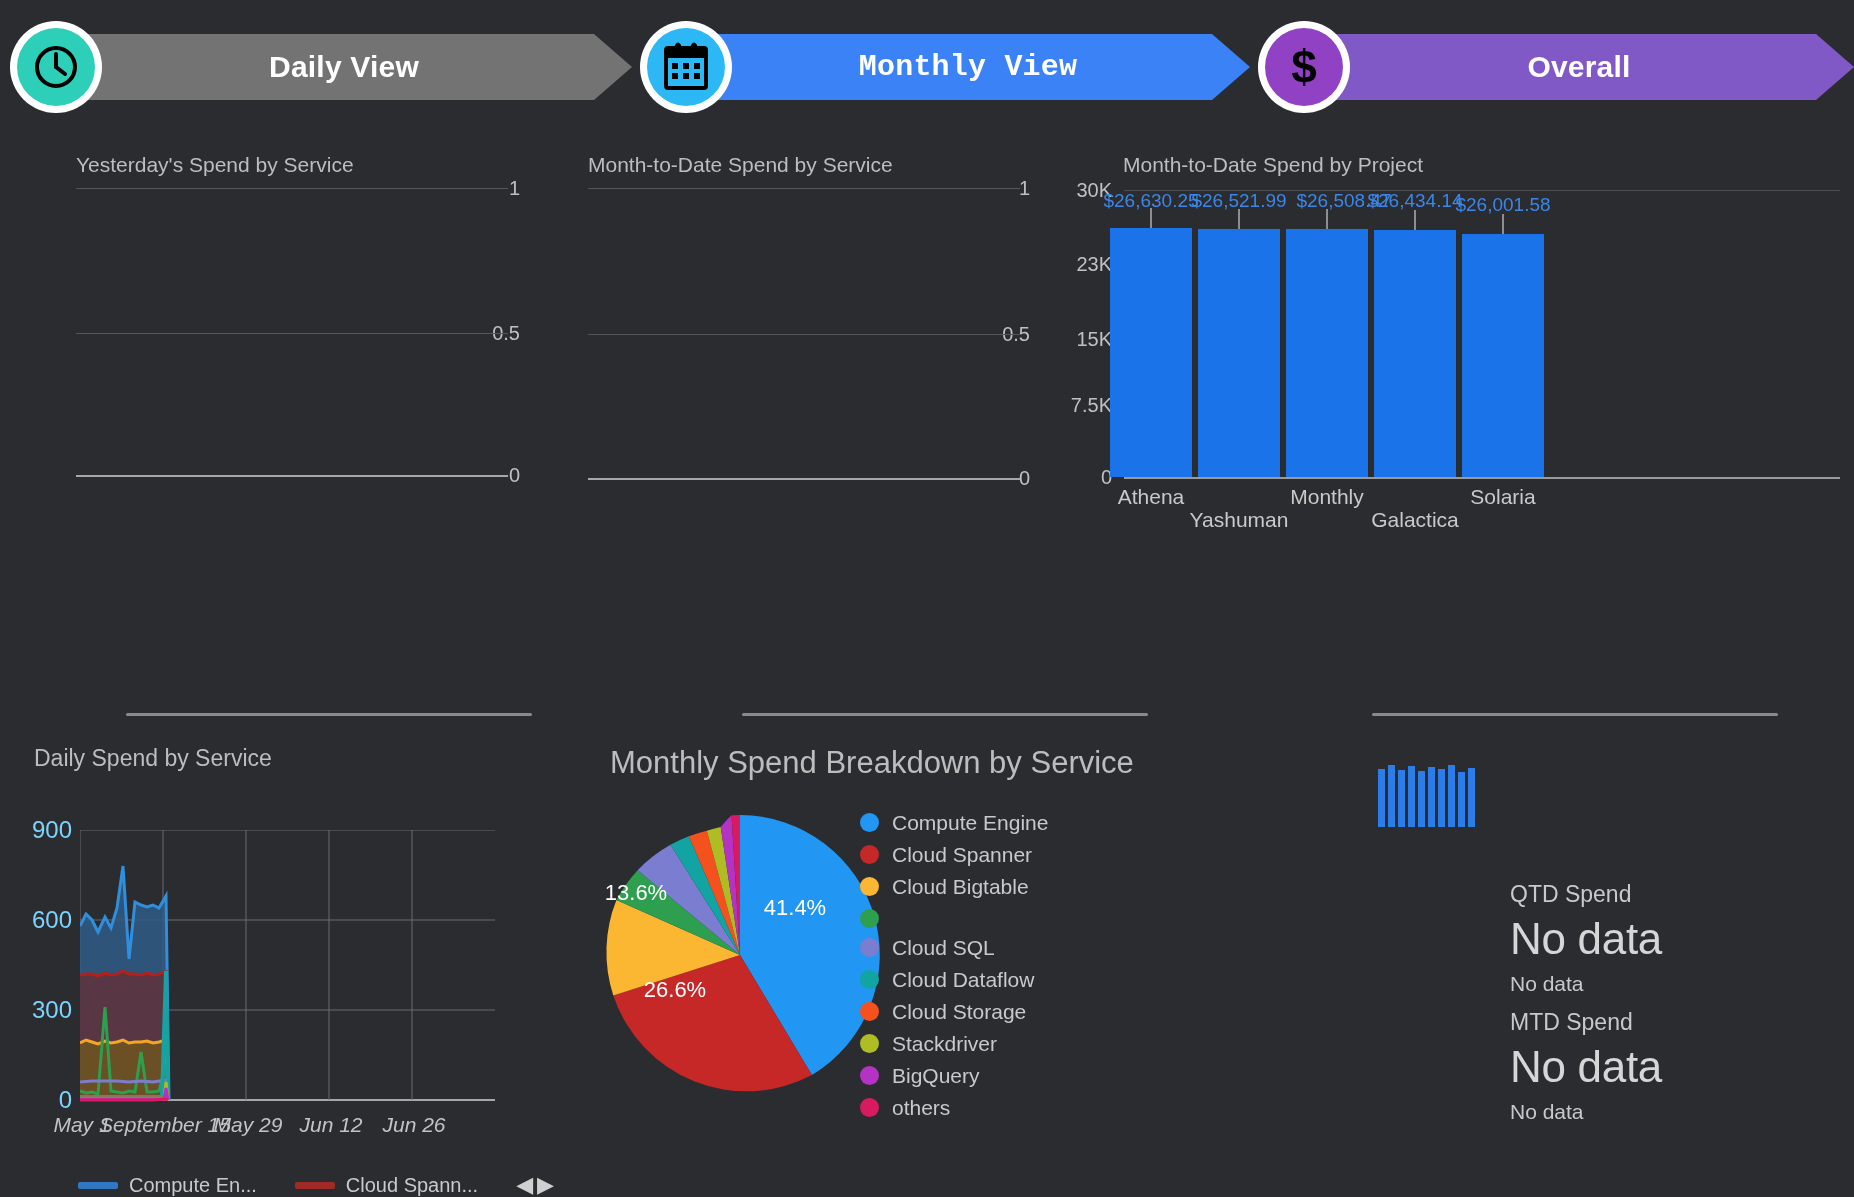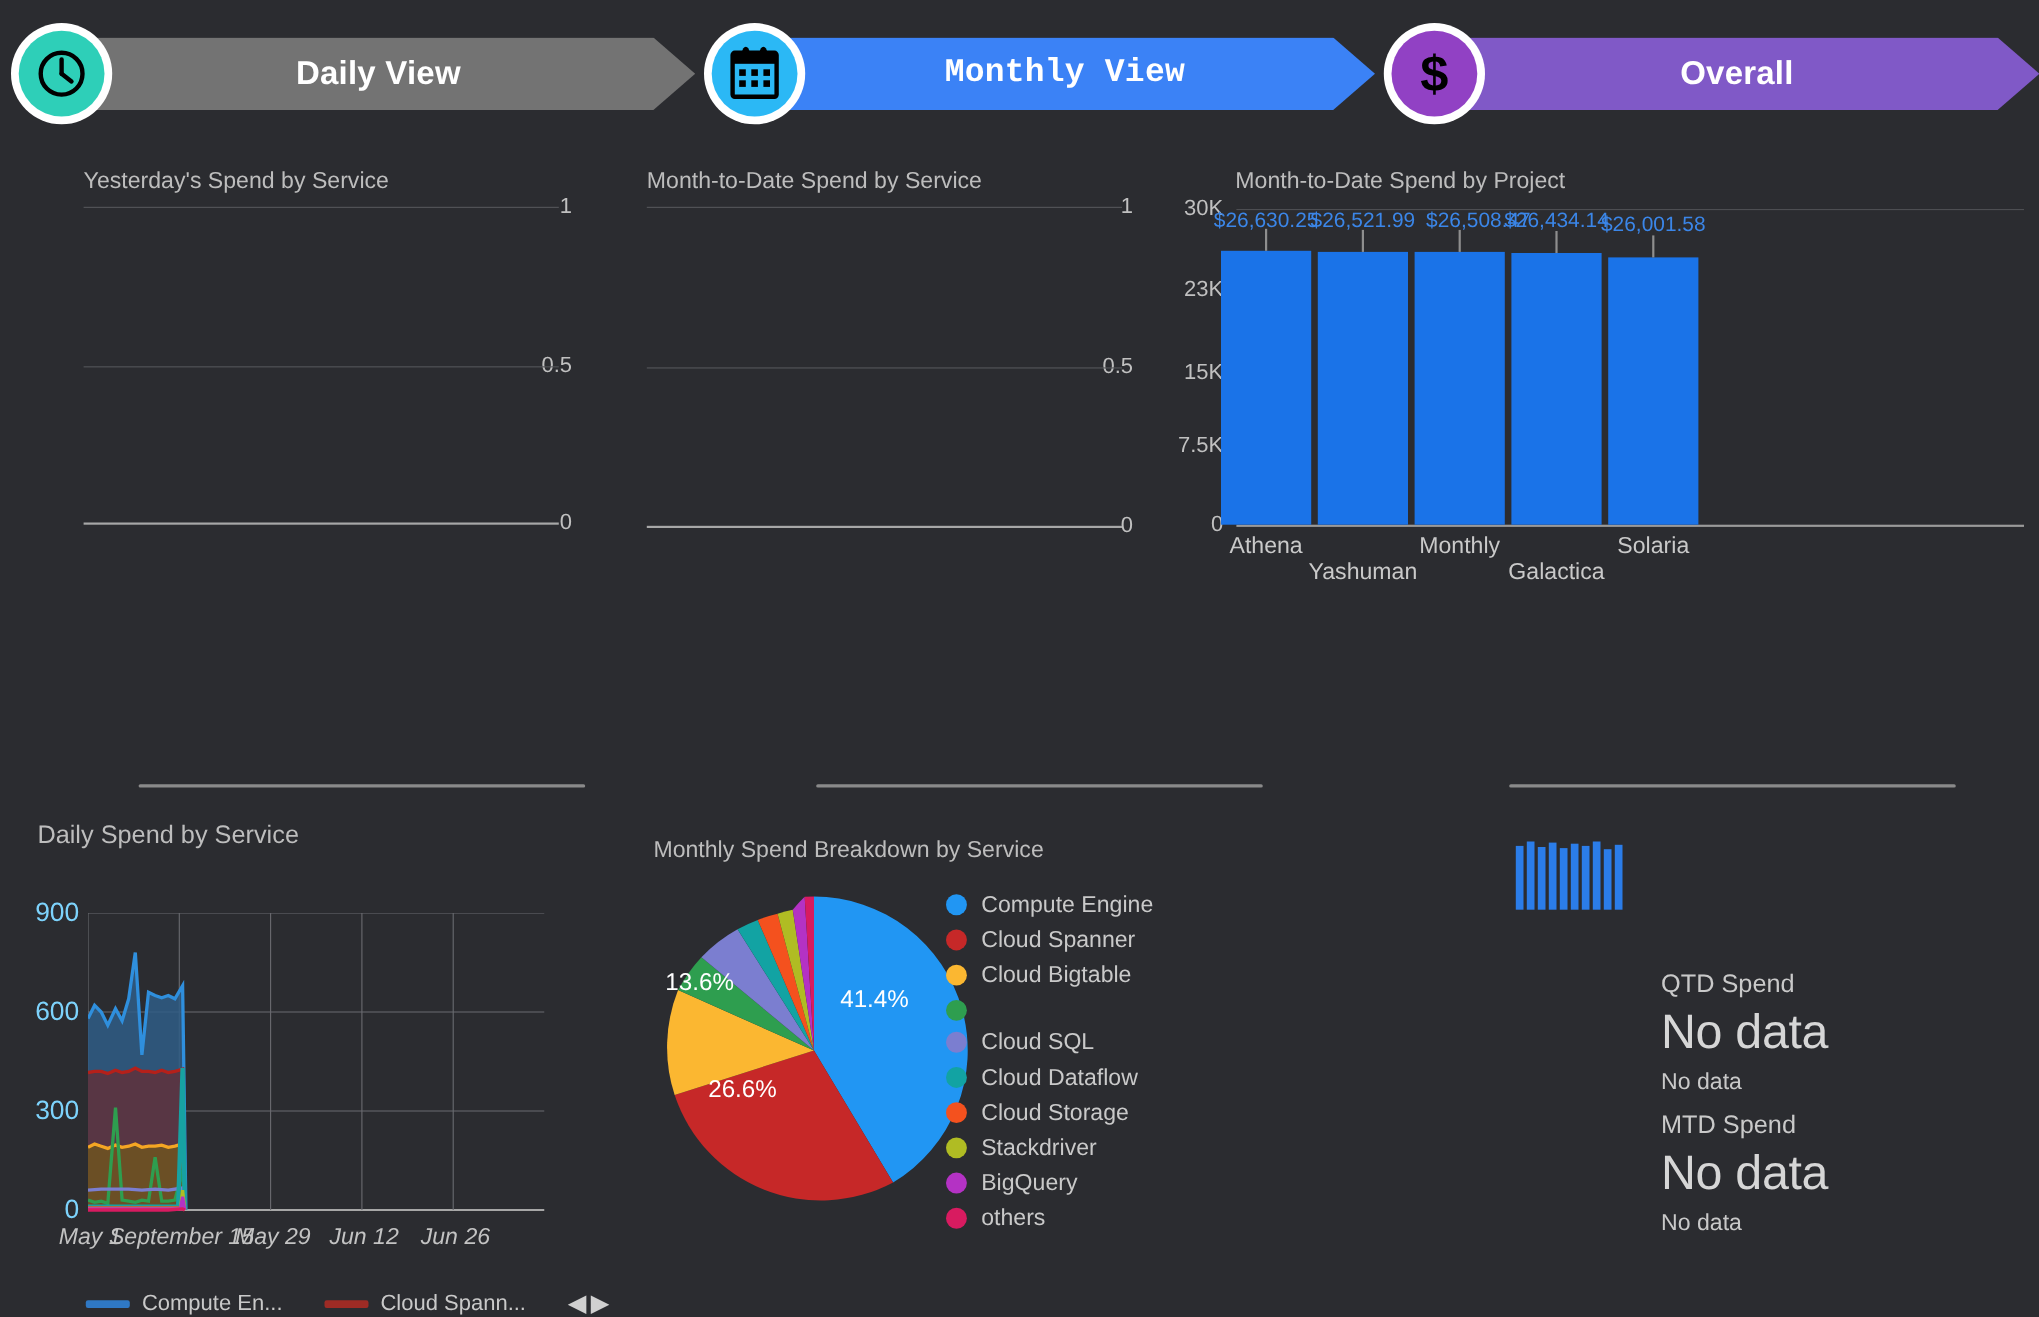--- a/index.html
+++ b/index.html
@@ -314,21 +314,21 @@
         </div>
         <div class="lc-pager" style="margin-left:auto; margin-right:80px;">
           <span style="color:#d0d0d0; font-size:22px;">◀</span>
           <span style="color:#d0d0d0; font-size:22px;">▶</span>
         </div>
       </div>
     </div>
   </div>
 
   <div class="panel" style="left:580px; top:745px; width:620px; height:440px;">
-    <div class="panel-title" style="position:absolute; left:14px; top:0; font-size:21px;margin-top:16px;">Monthly Spend Breakdown by Service</div>
+    <div class="panel-title" style="position:absolute; left:30px; top:0; font-size:31px;">Monthly Spend Breakdown by Service</div>
 
     <svg style="position:absolute; left:10px; top:60px;" width="300" height="300" viewBox="0 0 300 300">
 
       <path d="M150,150 L150,10 A140,140 0 0,1 221.9,269.98 Z" fill="#2196f3"></path>
 
       <path d="M150,150 L221.9,269.98 A140,140 0 0,1 23.32,190.46 Z" fill="#c62828"></path>
 
       <path d="M150,150 L23.32,190.46 A140,140 0 0,1 26.43,95.11 Z" fill="#fbb731"></path>
 
       <path d="M150,150 L26.43,95.11 A140,140 0 0,1 47.64,65.2 Z" fill="#2e9e4f"></path>

